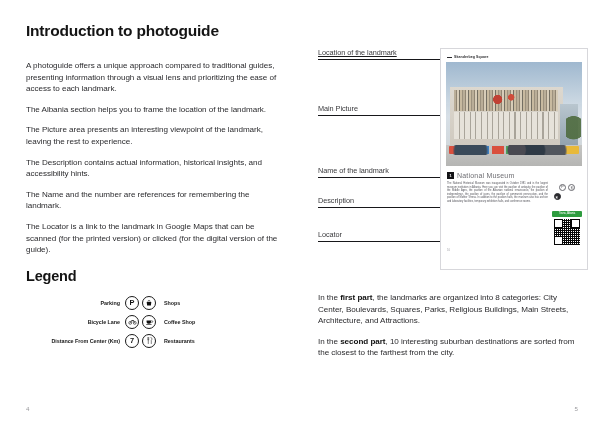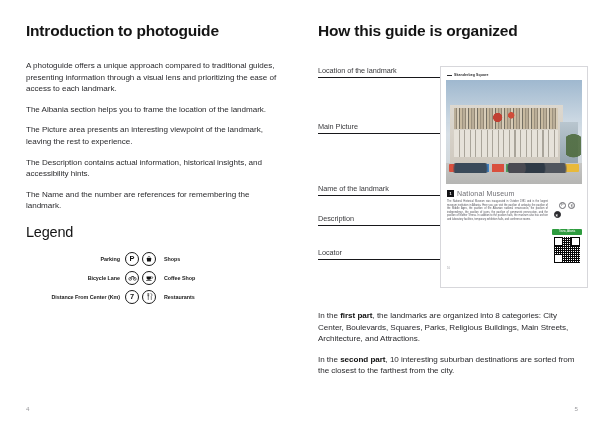--- a/index.html
+++ b/index.html
@@ -18,21 +18,21 @@
 
   h1.heading{
     font-size:15.5px;
     font-weight:bold;
     letter-spacing:-0.2px;
     margin:0 0 20px 0;
     color:#141414;
   }
   h2.legend-title{
     font-size:14.5px;
-    font-weight:normal;
+    font-weight:bold;
     letter-spacing:-0.2px;
     margin:0 0 12px 0;
     color:#141414;
   }
   p.body{
     font-size:8.1px;
     line-height:11.6px;
     margin:0 0 9px 0;
     color:#2b2b2e;
     letter-spacing:-0.05px;
@@ -257,20 +257,21 @@
   <div class="page page-left">
 
     <h1 class="heading">Introduction to photoguide</h1>
 
     <div class="intro-block">
       <p class="body">A photoguide offers a unique approach compared to traditional guides, presenting information through a visual lens and prioritizing the ease of access to each landmark.</p>
       <p class="body">The Albania section helps you to frame the location of the landmark.</p>
       <p class="body">The Picture area presents an interesting viewpoint of the landmark, leaving the rest to experience.</p>
       <p class="body">The Description contains actual information, historical insights, and accessibility hints.</p>
       <p class="body">The Name and the number are references for remembering the landmark.</p>
+      <p class="body">The Locator is a link to the landmark in Google Maps that can be scanned (for the printed version) or clicked (for the digital version of the guide).</p>
     </div>
 
     <div class="legend">
       <h2 class="legend-title">Legend</h2>
 
       <div class="legend-rows">
 
         <div class="legend-row">
           <div class="lg-label-left">Parking</div>
           <div class="circ">
@@ -319,25 +320,24 @@
         </div>
 
       </div>
     </div>
 
     <div class="pgnum left">4</div>
   </div>
 
   <div class="page page-right">
 
-    <h1 class="heading">How this guide is organized</h1>
 
     <div class="diagram">
 
-      <div class="ann" style="top:0;">
+      <div class="ann" style="top:0;text-decoration:underline;">
         <div class="atext">Location of the landmark</div>
         <div class="aline"></div>
       </div>
       <div class="leader" style="top:11px;left:122px;width:26px;"></div>
 
       <div class="ann" style="top:56px;">
         <div class="atext">Main Picture</div>
         <div class="aline"></div>
       </div>
       <div class="leader" style="top:51px;left:122px;width:26px;"></div>

